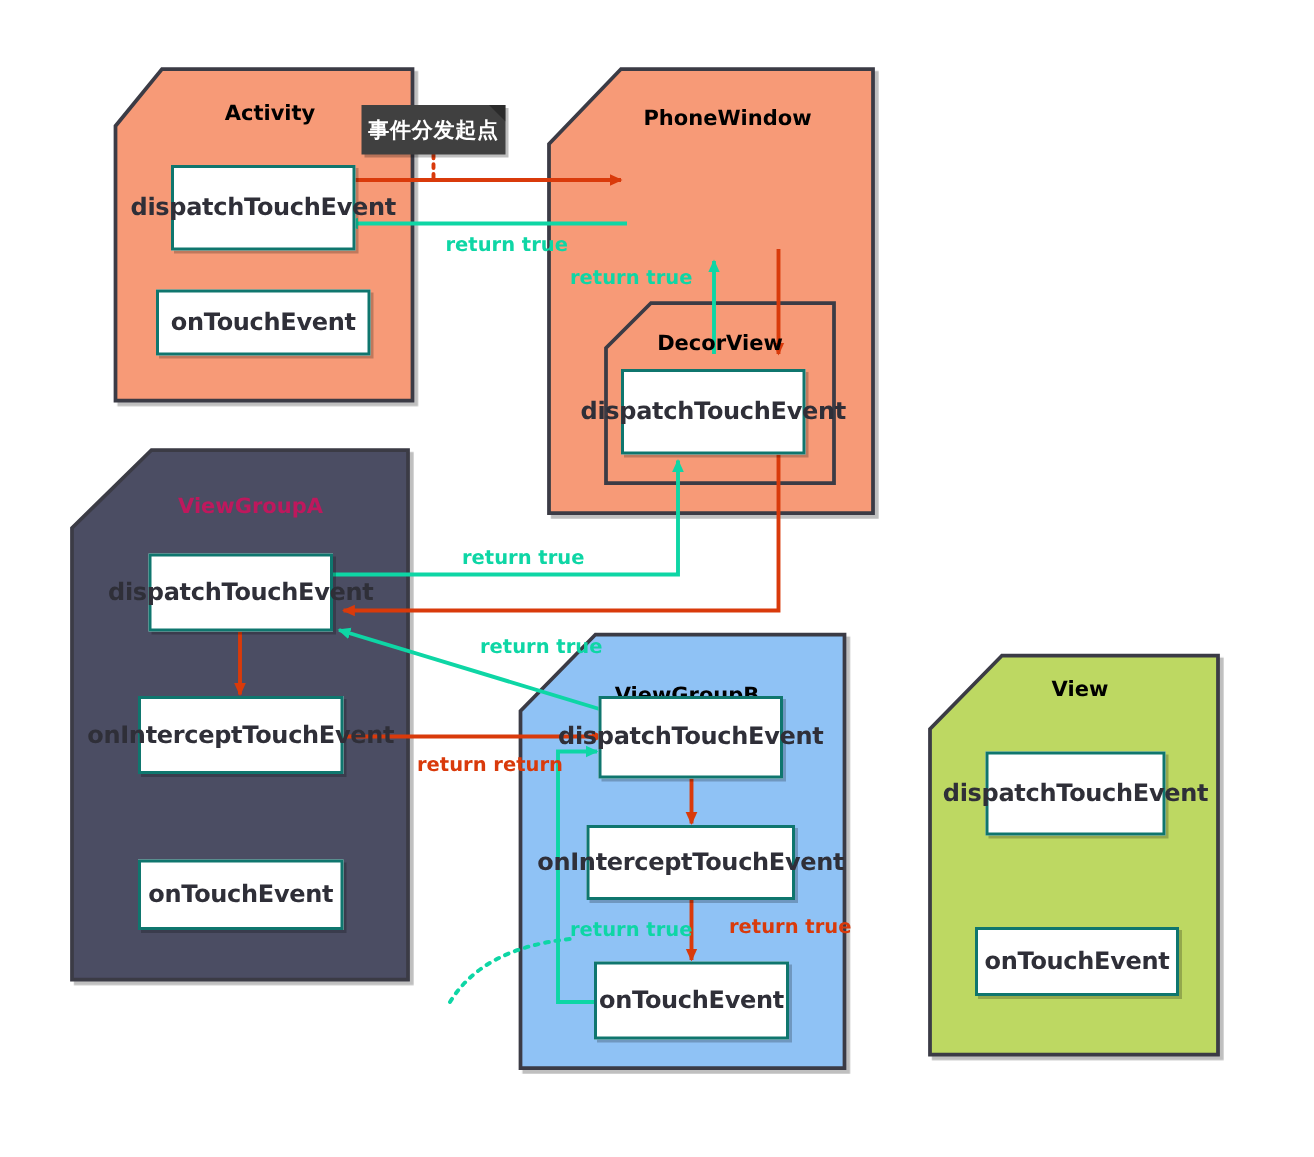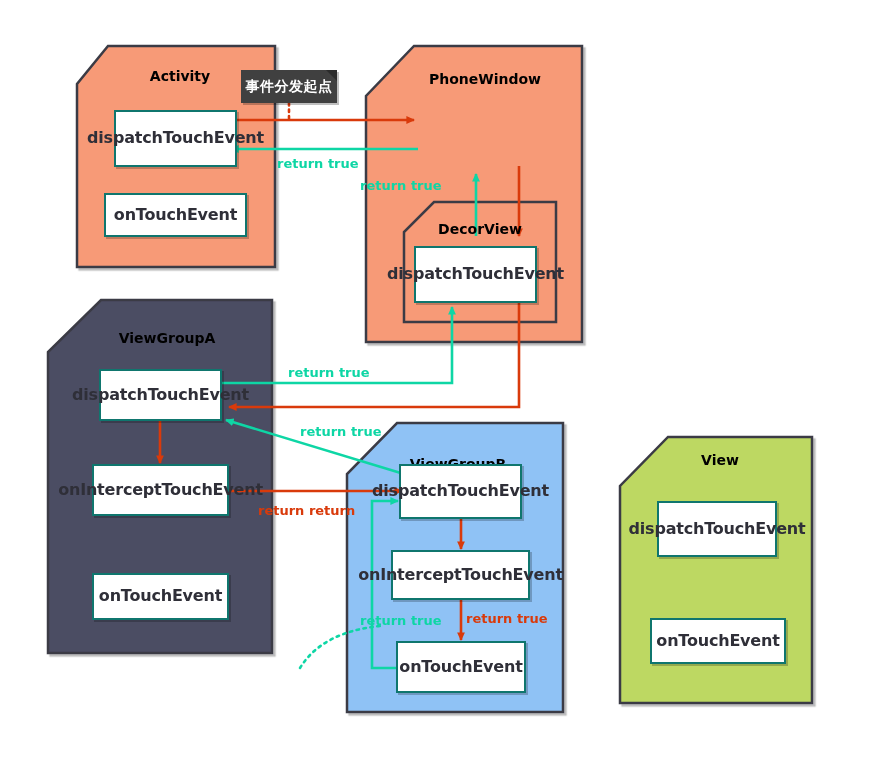--- a/index.html
+++ b/index.html
@@ -26,21 +26,21 @@
   }
   .container-title {
     position: absolute;
     font-weight: bold;
     font-size: 14px;
     color: #000000;
     white-space: nowrap;
     text-align: center;
   }
   .container-title.light {
-    color: #000000;
+    color: #be185d;
   }
   .method-box {
     position: absolute;
     background: #ffffff;
     border: 2px solid #0f766e;
     box-sizing: border-box;
     display: flex;
     align-items: center;
     justify-content: center;
     text-align: center;
@@ -52,20 +52,21 @@
     box-shadow: 2px 2px 0 rgba(0,0,0,0.22);
     padding: 0 3px;
     z-index: 5;
   }
   .edge-label {
     position: absolute;
     font-weight: bold;
     font-size: 13px;
     white-space: nowrap;
     z-index: 6;
+    margin-left: 20px;
   }
   .edge-label.red  { color: #d93a0b; }
   .edge-label.teal { color: #0ed6a5; }
   .badge {
     position: absolute;
     font-weight: bold;
     font-size: 14px;
     color: #ffffff;
     display: flex;
     align-items: center;

